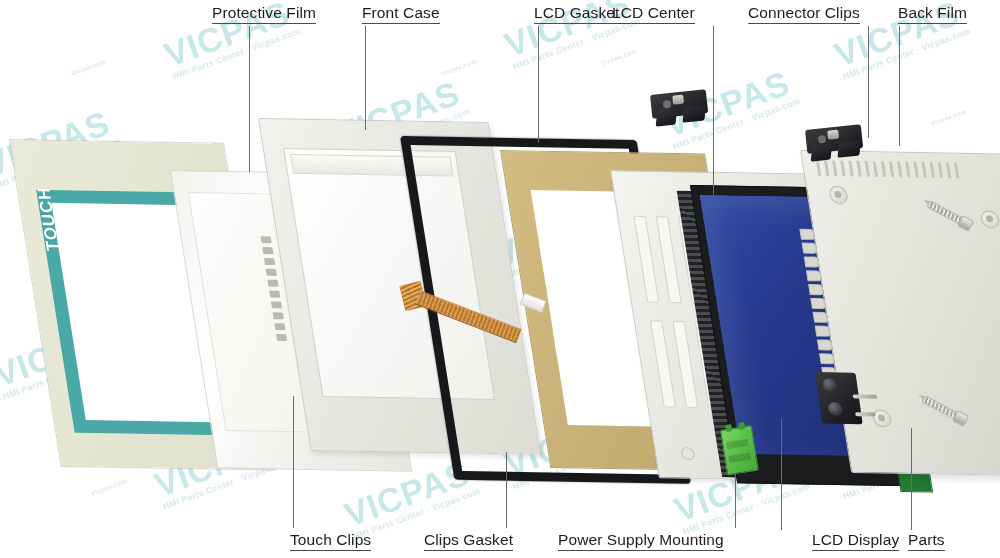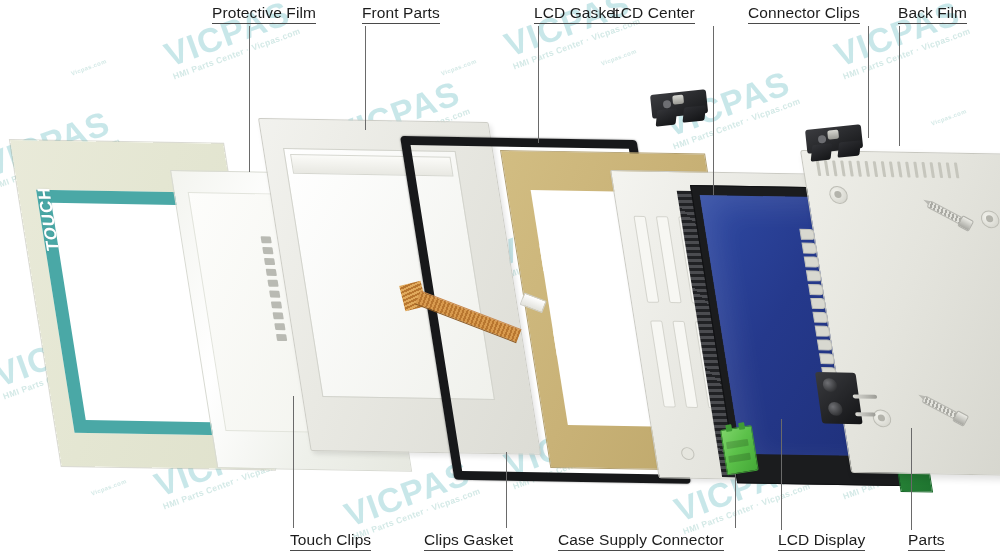--- a/index.html
+++ b/index.html
@@ -556,37 +556,37 @@
         <span class="small">Vicpas.com</span>
       </div>
       <div class="wm tiny" style="left: 930px; top: 120px; transform: rotate(-20deg);">
         <span class="small">Vicpas.com</span>
       </div>
     </div>
 
   <div id="labels-top">
       <div class="label" style="left: 212px; top: 4px;">Protective Film</div>
       <div class="leader" style="left: 249px; top: 26px; height: 146px;"></div>
-      <div class="label" style="left: 362px; top: 4px;">Front Parts</div>
+      <div class="label" style="left: 362px; top: 4px;">Front Case</div>
       <div class="leader" style="left: 365px; top: 26px; height: 104px;"></div>
       <div class="label" style="left: 490px; top: 4px; margin-left: 44px;">LCD Gasket</div>
       <div class="leader" style="left: 538px; top: 26px; height: 117px;"></div>
       <div class="label" style="left: 612px; top: 4px;">LCD Center</div>
       <div class="leader" style="left: 713px; top: 26px; height: 169px;"></div>
       <div class="label" style="left: 748px; top: 4px;">Connector Clips</div>
       <div class="leader" style="left: 868px; top: 26px; height: 112px;"></div>
       <div class="label" style="left: 898px; top: 4px;">Back Film</div>
       <div class="leader" style="left: 899px; top: 26px; height: 120px;"></div>
     </div>
   <div id="labels-bottom">
       <div class="label" style="left: 290px; top: 531px;">Touch Clips</div>
       <div class="leader" style="left: 293px; top: 396px; height: 132px;"></div>
       <div class="label" style="left: 424px; top: 531px;">Clips Gasket</div>
       <div class="leader" style="left: 506px; top: 452px; height: 76px;"></div>
-      <div class="label" style="left: 558px; top: 531px;">Case Supply Connector</div>
+      <div class="label" style="left: 558px; top: 531px;">Power Supply Mounting</div>
       <div class="leader" style="left: 735px; top: 474px; height: 54px;"></div>
-      <div class="label" style="left: 778px; top: 531px;">LCD Display</div>
+      <div class="label" style="left: 812px; top: 531px;">LCD Display</div>
       <div class="leader" style="left: 781px; top: 419px; height: 111px;"></div>
       <div class="label" style="left: 908px; top: 531px;">Parts</div>
       <div class="leader" style="left: 911px; top: 428px; height: 102px;"></div>
     </div>
 
 </div>
 
 </body></html>

